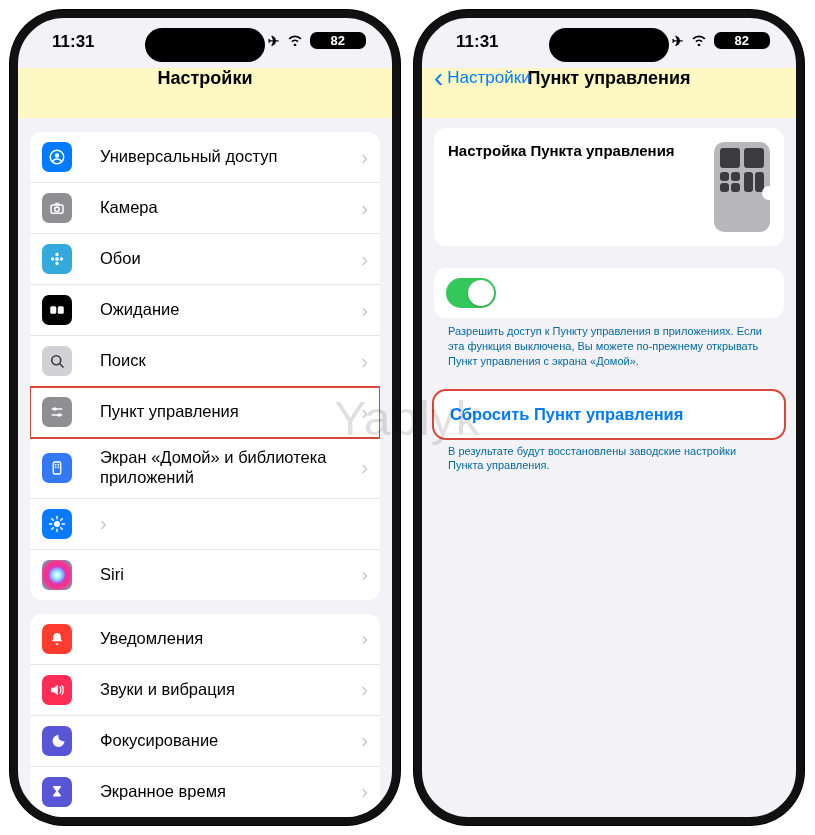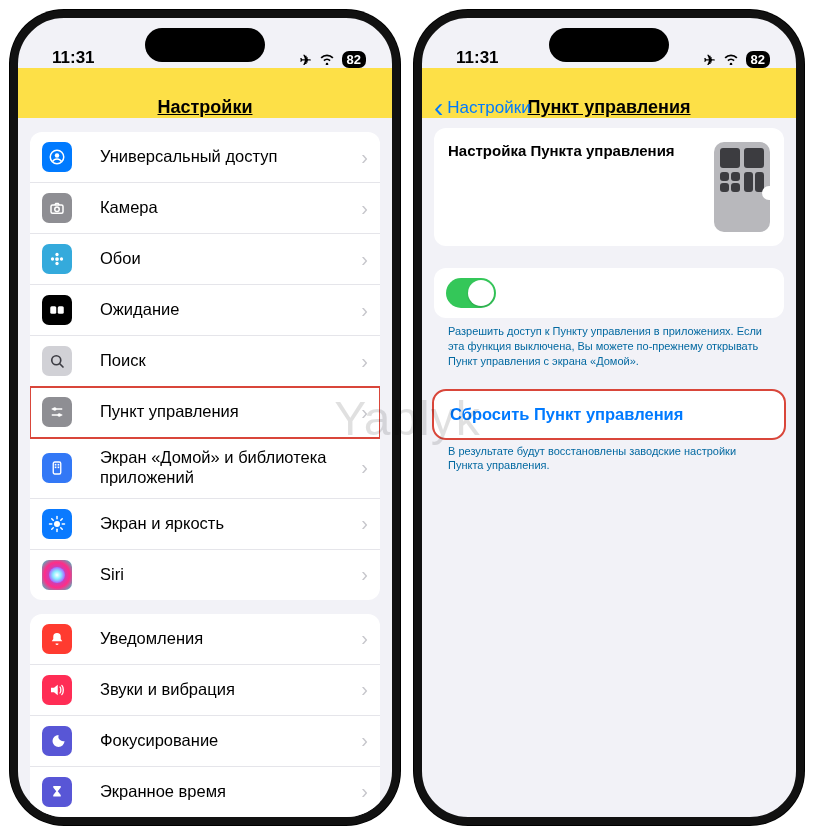--- a/index.html
+++ b/index.html
@@ -18,32 +18,32 @@
     box-shadow: 0 0 0 1px #000;
   }
   .phone::before { 
     content:"";
   }
   .notch {
     position:absolute; top:10px; left:50%; transform:translateX(-50%);
     width:120px; height:34px; background:#000; border-radius:20px; z-index:5;
   }
   .status-bar {
-    display:flex; justify-content:space-between; align-items:flex-end;
+    display:flex; justify-content:space-between; align-items:flex-start;
     padding: 14px 26px 0 34px; height: 50px; font-size:17px; font-weight:600;
     color:#000;
   }
   .status-right { display:flex; align-items:center; gap:6px; font-size:14px;}
   .battery-badge {
-    background:#000; color:#fff; border-radius:7px; padding:1px 5px;
+    background:#000; color:#fff; border-radius:7px; padding:1px 21px;
     font-size:13px; font-weight:700;
   }
   .nav {
-    display:flex; align-items:flex-end; justify-content:center;
-    height:50px; position:relative; background:#fde047;text-decoration:underline;
+    display:flex; align-items:flex-start; justify-content:center;
+    height:50px; position:relative; background:#fef9c3;
   }
   .nav-title { font-size:18px; font-weight:600; }
   .nav-back {
     position:absolute; left:12px; display:flex; align-items:center;
     color:#007aff; font-size:17px; gap:2px;
   }
   .content { padding: 0 12px 12px 12px; }
   .group {
     background:#fff; border-radius:12px; overflow:hidden; margin-top:14px;
   }
@@ -220,21 +220,20 @@
                 <line x1="12" y1="19" x2="12" y2="22"></line>
                 <line x1="2" y1="12" x2="5" y2="12"></line>
                 <line x1="19" y1="12" x2="22" y2="12"></line>
                 <line x1="5" y1="5" x2="7" y2="7"></line>
                 <line x1="17" y1="17" x2="19" y2="19"></line>
                 <line x1="5" y1="19" x2="7" y2="17"></line>
                 <line x1="17" y1="7" x2="19" y2="5"></line>
               </g>
             </svg>
           </div>
-          <span class="row-label">Экран и яркость</span>
           <span class="chevron">›</span>
         </div>
         <div class="row">
           <div class="app-icon" style="background: radial-gradient(circle, rgb(122, 92, 255), rgb(255, 45, 135) 60%, rgb(24, 224, 208));">
             <div style="width:16px;height:16px;border-radius:50%;background:radial-gradient(circle,#fff,#8ef,#a6f 70%)"></div>
           </div>
           <span class="row-label">Siri</span>
           <span class="chevron">›</span>
         </div>
       </div>

